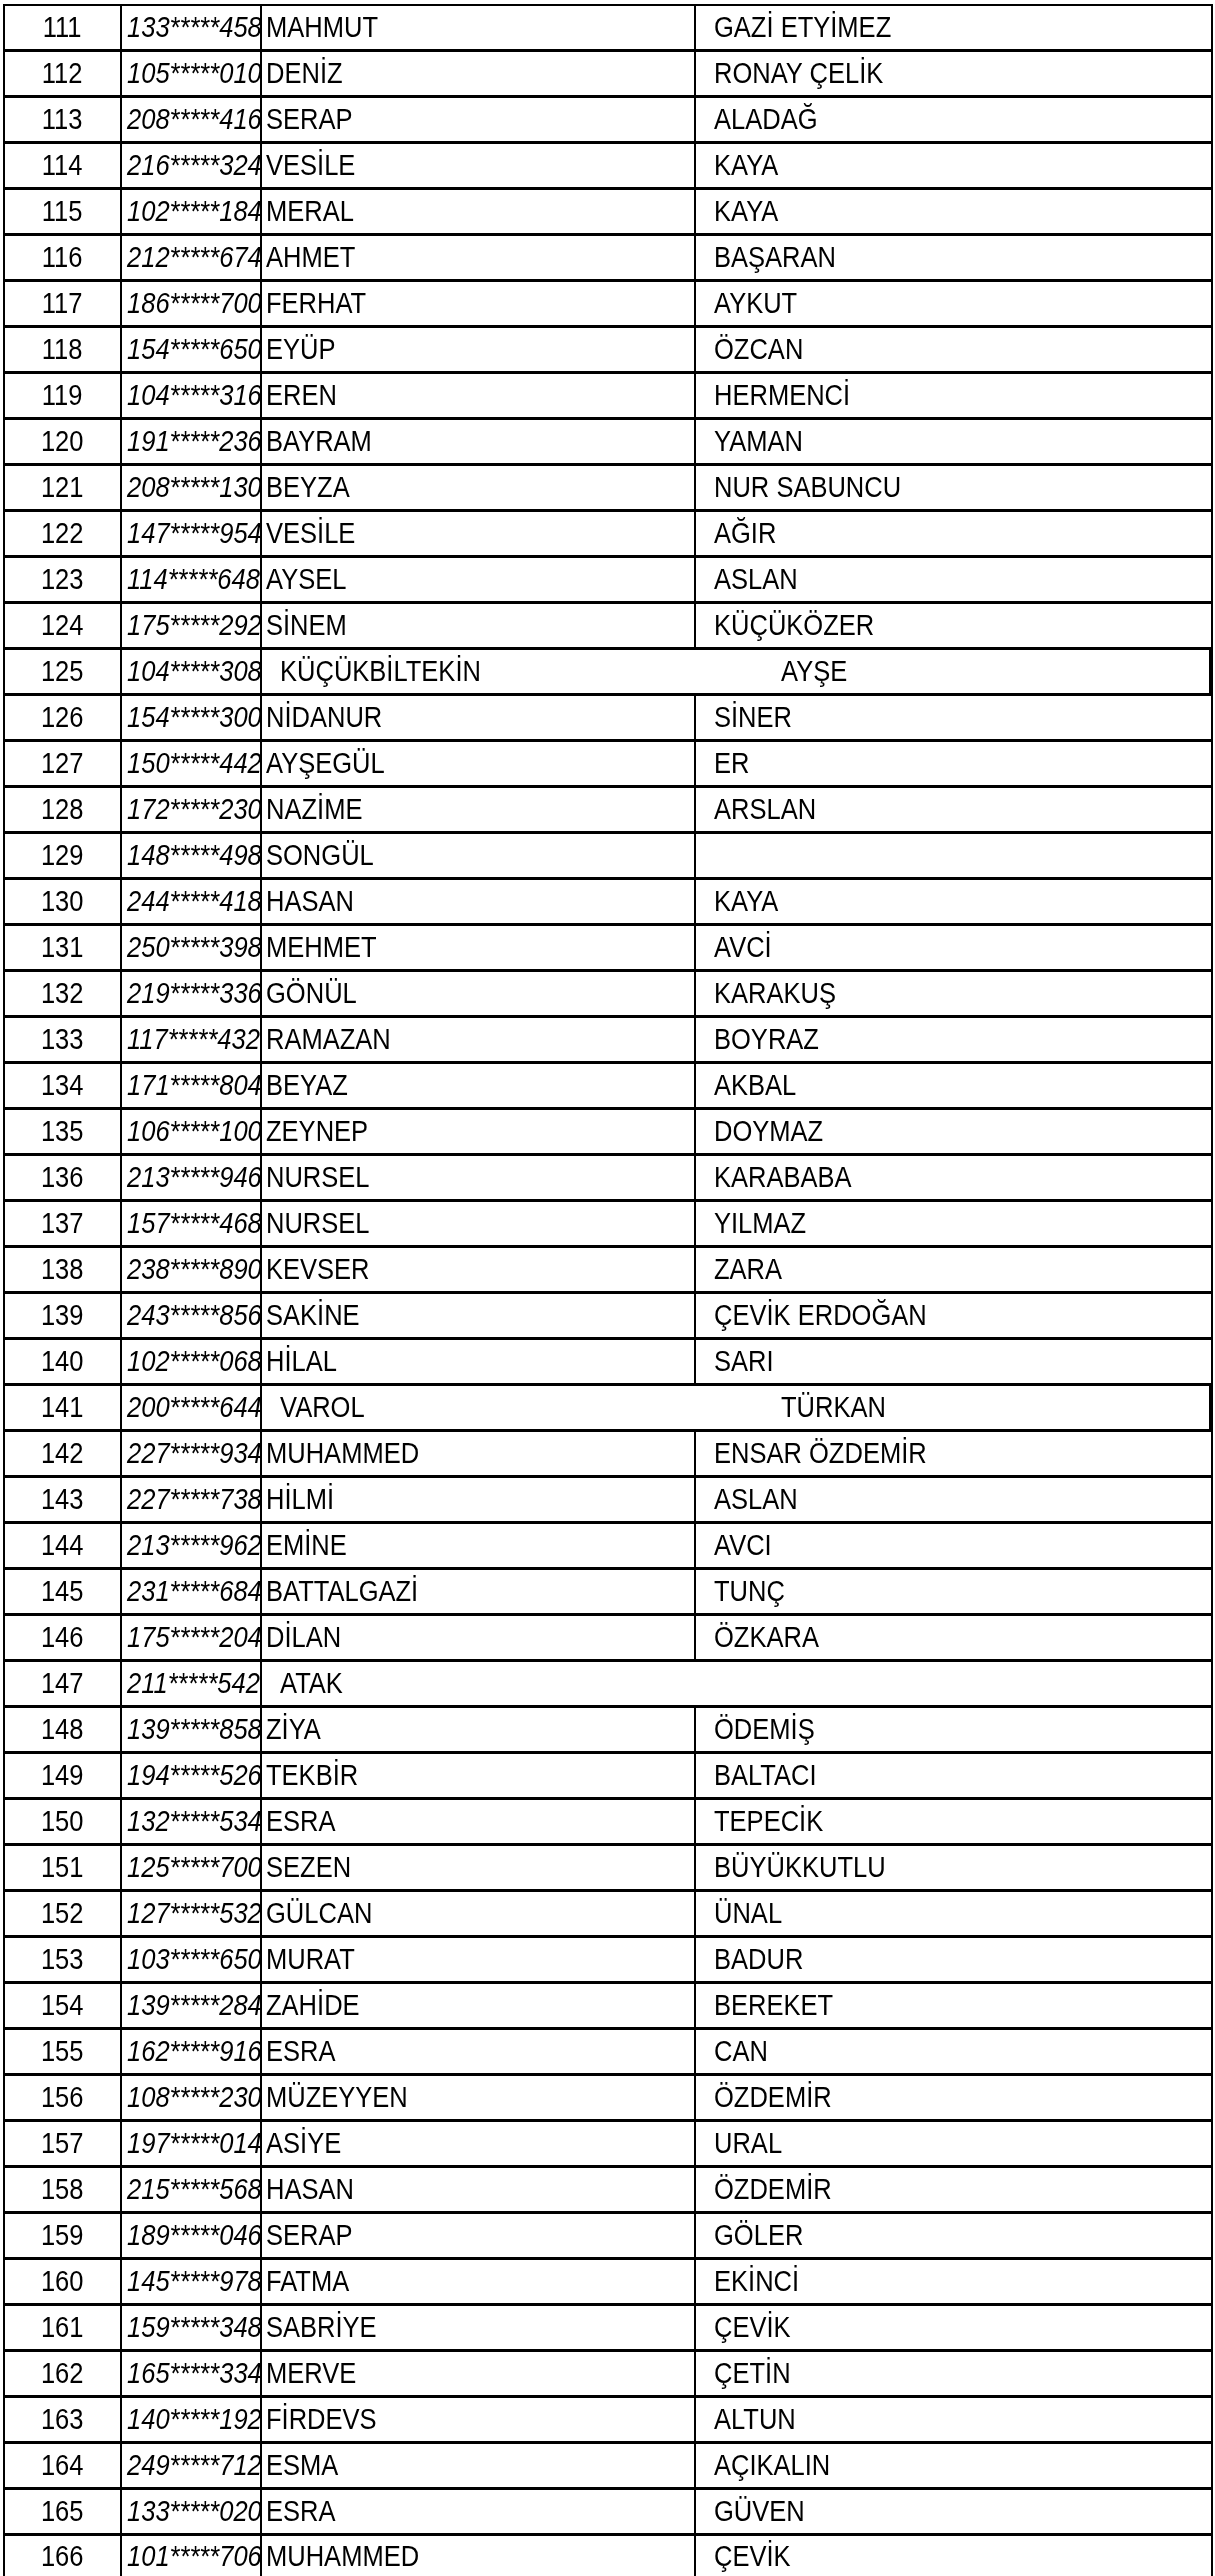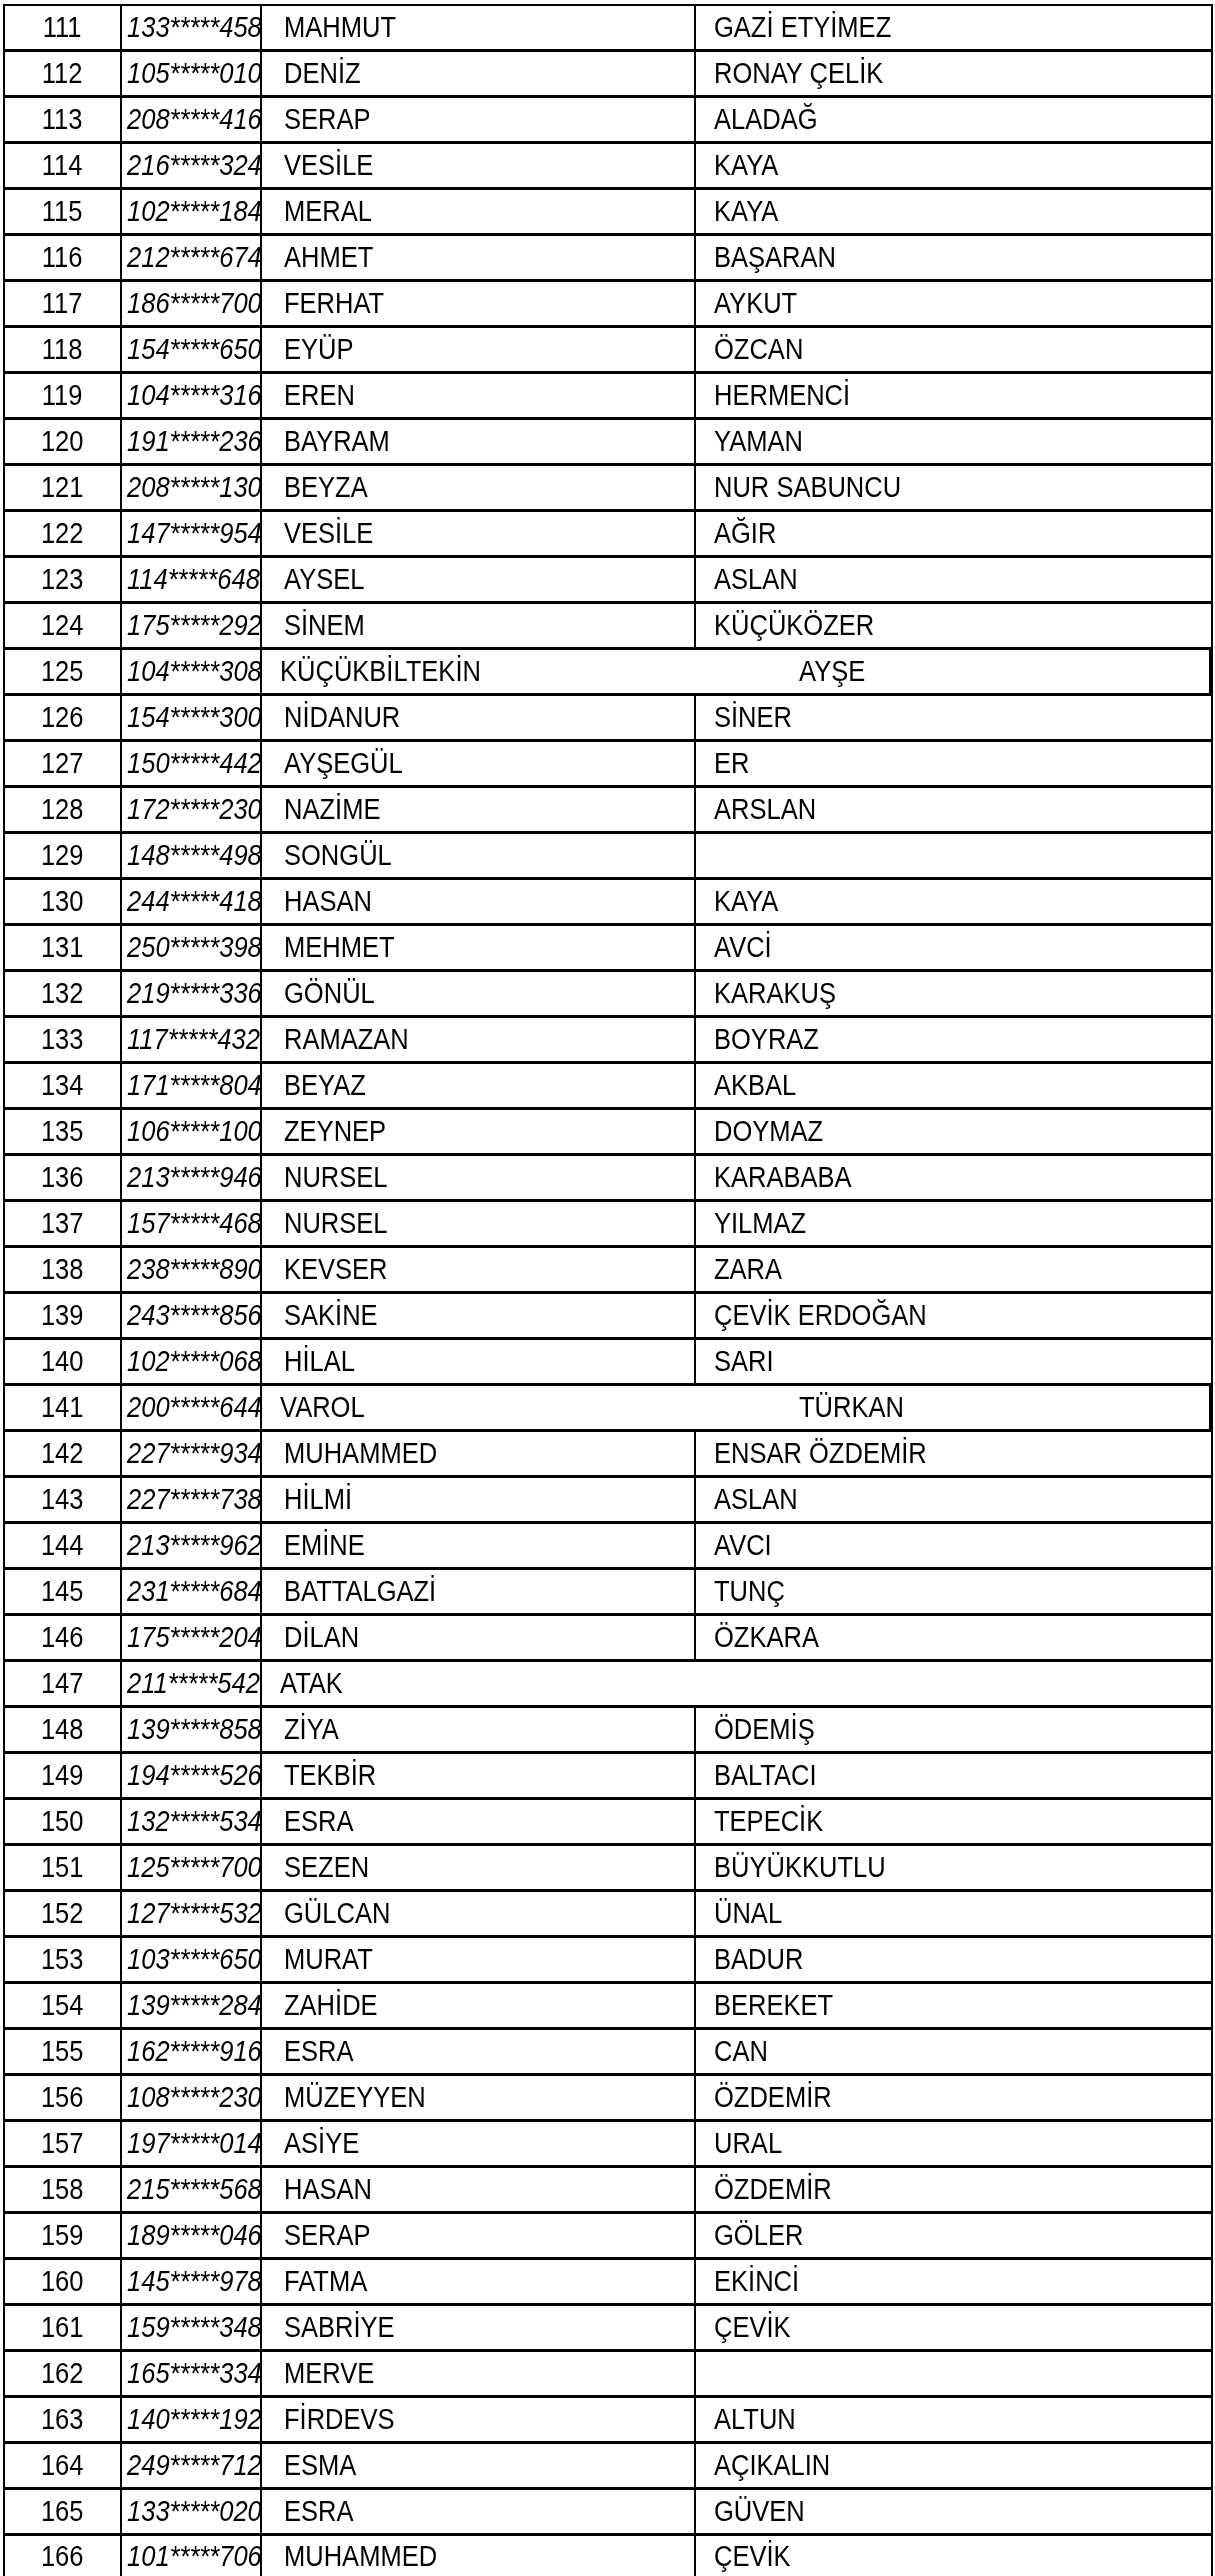--- a/index.html
+++ b/index.html
@@ -23,21 +23,21 @@
   .cell {
     box-sizing: border-box; height: 100%;
     display: flex; align-items: center;
     font-family: "Liberation Sans", sans-serif;
     font-size: 29px; color: #000; line-height: 1;
     transform-origin: left center;
     white-space: nowrap; overflow: hidden;
   }
   .c-no { width: 117px; justify-content: center; border-right: 2.3px solid #000; }
   .c-id { width: 140px; padding-left: 4.6px; border-right: 2.3px solid #000; font-style: italic; }
-  .c-first { width: 434px; padding-left: 22px; border-right: 2.3px solid #000; align-items: center; }
+  .c-first { width: 434px; padding-left: 4px; border-right: 2.3px solid #000; align-items: center; }
   .c-last { flex: 1; padding-left: 18px; }
   .txt { display: inline-block; transform: scaleX(0.88); transform-origin: left center; }
   .c-no .txt { transform-origin: center center; }
 </style>
 </head>
 <body>
 
 <div class="table" id="tbl">
     <div class="row">
       <div class="cell c-no">
@@ -750,20 +750,23 @@
     <div class="row">
       <div class="cell c-no">
         <span class="txt">162</span>
       </div>
       <div class="cell c-id">
         <span class="txt">165*****334</span>
       </div>
       <div class="cell c-first">
         <span class="txt">MERVE</span>
       </div>
+      <div class="cell c-last">
+        <span class="txt">ÇETİN</span>
+      </div>
     </div>
     <div class="row">
       <div class="cell c-no">
         <span class="txt">163</span>
       </div>
       <div class="cell c-id">
         <span class="txt">140*****192</span>
       </div>
       <div class="cell c-first">
         <span class="txt">FİRDEVS</span>

